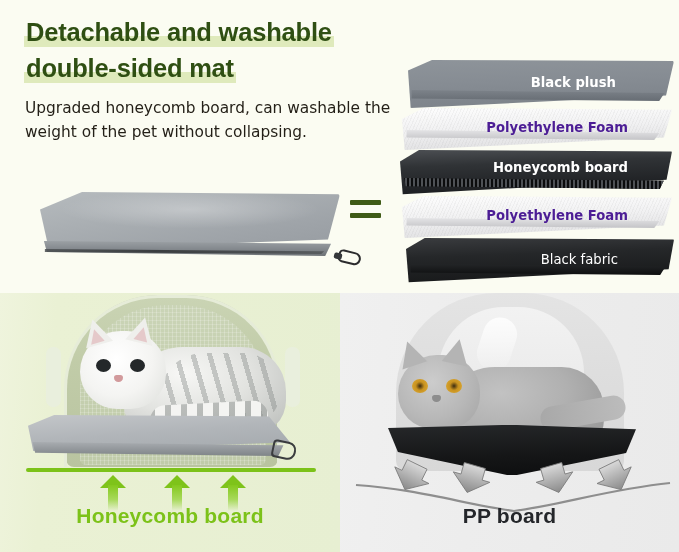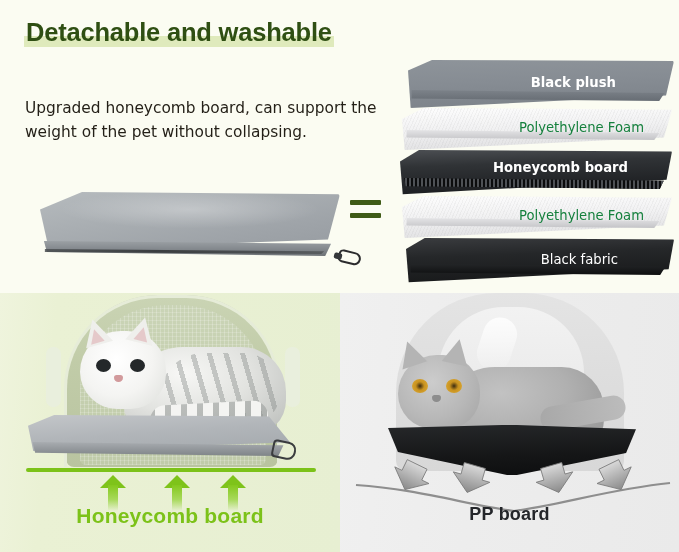--- a/index.html
+++ b/index.html
@@ -229,21 +229,21 @@
     clip-path: polygon(8% 0%, 100% 4%, 97% 70%, 1% 100%, 0% 26%);
     border-radius: 3px;
   }
   #layer-foam-1 .slab-edge, #layer-foam-2 .slab-edge {
     position: absolute;
     left: 2px; top: 22px;
     width: 258px; height: 10px;
     background: linear-gradient(180deg, #e4e4e6, #c4c4c7);
     clip-path: polygon(1% 0%, 99% 30%, 97% 100%, 1% 76%);
   }
-  #layer-foam-1 .lbl, #layer-foam-2 .lbl { color: #15803d; right: 28px; }
+  #layer-foam-1 .lbl, #layer-foam-2 .lbl { color: #4c1d95; right: 44px; font-weight: bold; }
 
   
   #layer-honeycomb { left: 2px; top: 90px; width: 272px; height: 48px; }
   #layer-honeycomb .slab {
     background: linear-gradient(178deg, #4c4f53 0%, #303336 30%, #202225 70%, #161819 100%);
     clip-path: polygon(7% 0%, 100% 3%, 98% 62%, 1% 92%, 0% 24%);
     border-radius: 3px;
   }
   #layer-honeycomb .flute {
     position: absolute;
@@ -650,42 +650,46 @@
     height: 58px;
   }
   #sag-indicator svg { display: block; }
 
   #label-ppboard {
     position: absolute;
     left: 340px;
     top: 504px;
     width: 339px;
     text-align: center;
-    font-size: 18px;
+    font-size: 21px;
     font-weight: bold;
     color: #24262a;
     letter-spacing: 0.2px;
   }
 </style>
 </head>
 <body>
 
 <div id="page">
 
   <div id="top-section">
 
     <div id="headline-block">
       <div class="headline-line">
         <span class="hl-band"></span>
         <span class="hl-text">Detachable and washable</span>
       </div>
       <br>
+      <div class="headline-line">
+        <span class="hl-band"></span>
+        <span class="hl-text">double-sided mat</span>
+      </div>
     </div>
 
-    <div id="subtitle">Upgraded honeycomb board, can support the weight of the pet without collapsing.</div>
+    <div id="subtitle">Upgraded honeycomb board, can washable the weight of the pet without collapsing.</div>
 
     <div id="mat-illustration">
       <div id="mat-body">
         <div class="mat-top"></div>
         <div class="mat-top-sheen"></div>
         <div class="mat-side"></div>
         <div class="mat-darkline"></div>
         <div class="mat-zipper">
           <div class="zip-pull"></div>
           <div class="zip-tab"></div>

